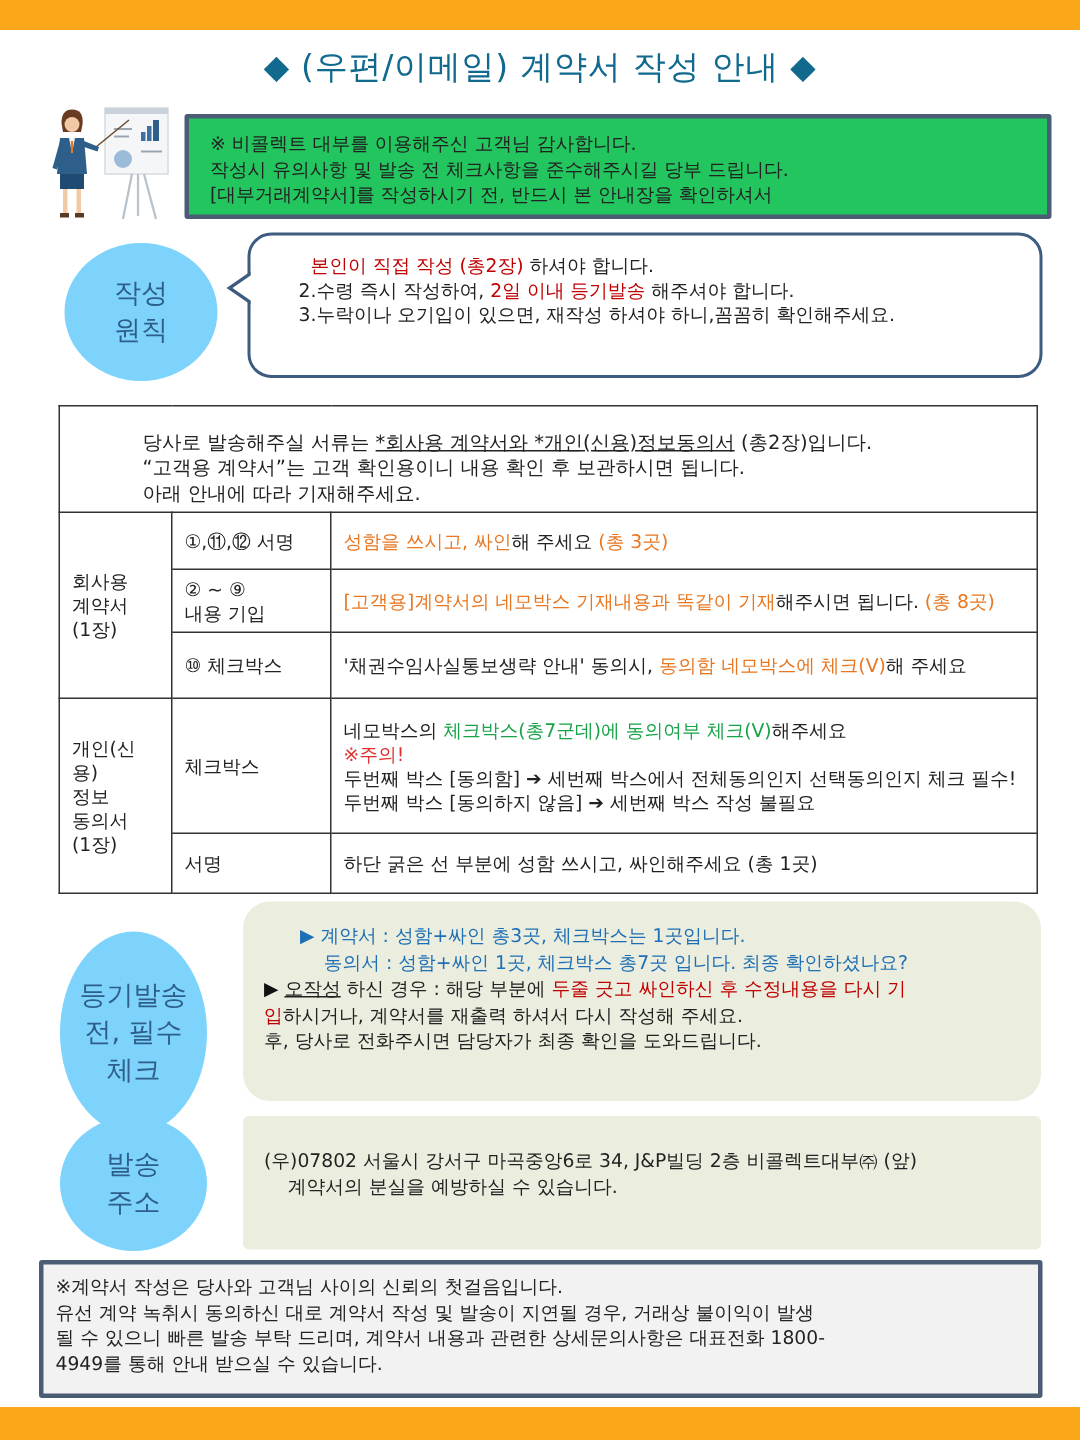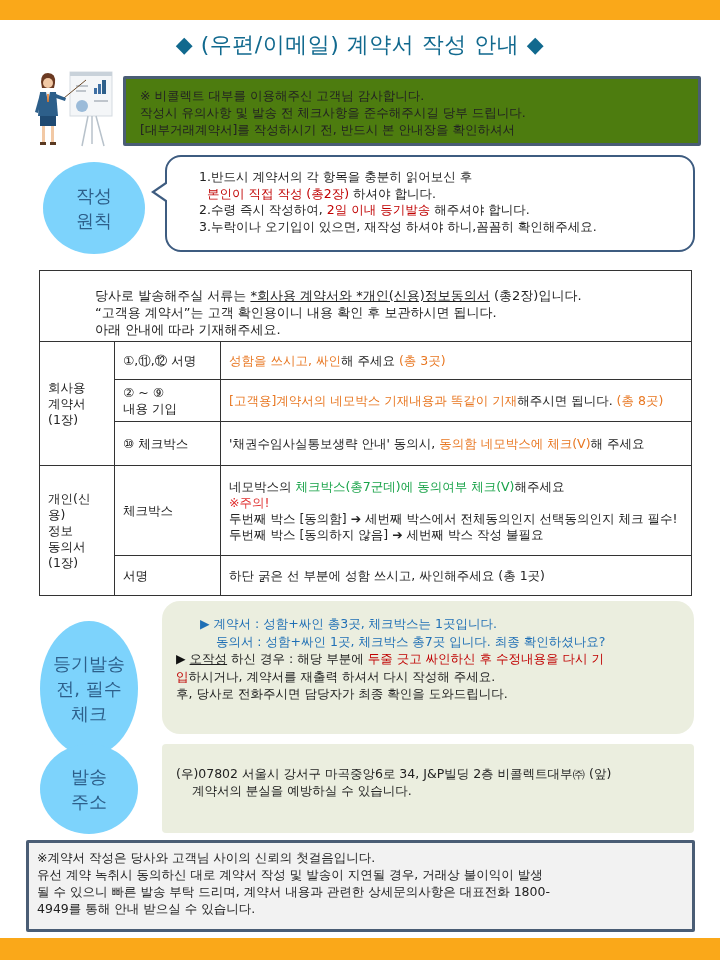--- a/index.html
+++ b/index.html
@@ -7,21 +7,21 @@
   body { position: relative; font-family: "DejaVu Sans", "Liberation Sans", sans-serif; color: #222; }
 
   .bar-top { position: absolute; left: 0; top: 0; width: 720px; height: 20px; background: #FAA819; }
   .bar-bottom { position: absolute; left: 0; top: 938px; width: 720px; height: 22px; background: #FAA819; }
 
   .title { position: absolute; left: 0; top: 30px; width: 720px; text-align: center; font-size: 22px; color: #11698E; font-weight: normal; letter-spacing: 0.5px; }
   .title .dia { font-size: 22px; }
 
   .presenter { position: absolute; left: 30px; top: 68px; width: 85px; height: 85px; }
 
-  .intro-box { position: absolute; left: 123px; top: 76px; width: 578px; height: 70px; background: #4d7c0f; border: 3px solid #4A5D75; border-radius: 2px; padding: 8px 14px 0 14px; font-size: 12.5px; line-height: 17px; color: #222; }
+  .intro-box { position: absolute; left: 123px; top: 76px; width: 578px; height: 70px; background: #22c55e; border: 3px solid #4A5D75; border-radius: 2px; padding: 8px 14px 0 14px; font-size: 12.5px; line-height: 17px; color: #222; }
   .intro-box div { white-space: nowrap; }
 
   .circle { position: absolute; background: #7dd3fc; border-radius: 50%; display: flex; align-items: center; justify-content: center; text-align: center; color: #2D5F8A; font-size: 18px; line-height: 25px; }
   .circle-1 { left: 43px; top: 162px; width: 102px; height: 92px; }
   .circle-2 { left: 40px; top: 621px; width: 98px; height: 135px; }
   .circle-3 { left: 40px; top: 744px; width: 98px; height: 90px; }
 
   .bubble { position: absolute; left: 165px; top: 155px; width: 530px; height: 97px; border: 2.5px solid #3E5C80; border-radius: 16px; background: #fff; padding: 12px 0 0 32px; font-size: 12.5px; line-height: 16.5px; }
   .bubble .tail { position: absolute; left: -16px; top: 24px; width: 0; height: 0; border-top: 11px solid transparent; border-bottom: 11px solid transparent; border-right: 16px solid #3E5C80; }
   .bubble .tail-inner { position: absolute; left: -12px; top: 26px; width: 0; height: 0; border-top: 9px solid transparent; border-bottom: 9px solid transparent; border-right: 13px solid #fff; }
@@ -97,21 +97,20 @@
 
 <div class="circle circle-1">
   <div>
     <div>작성</div>
     <div>원칙</div>
   </div>
 </div>
 <div class="bubble">
   <span class="tail"></span>
   <span class="tail-inner"></span>
-  <div><span>1.반드시 계약서의 각 항목을 충분히 읽어보신 후</span></div>
   <div><span class="red" style="white-space:pre">  본인이 직접 작성 (총2장)</span><span> 하셔야 합니다.</span></div>
   <div><span>2.수령 즉시 작성하여, </span><span class="red">2일 이내 등기발송</span><span> 해주셔야 합니다.</span></div>
   <div><span>3.누락이나 오기입이 있으면, 재작성 하셔야 하니,꼼꼼히 확인해주세요.</span></div>
 </div>
 
 <table class="guide">
   <tbody>
       <tr>
     <td colspan="3" class="header-cell">
       <div><span>당사로 발송해주실 서류는 </span><span class="ul">*회사용 계약서와 *개인(신용)정보동의서</span><span> (총2장)입니다.</span></div>

